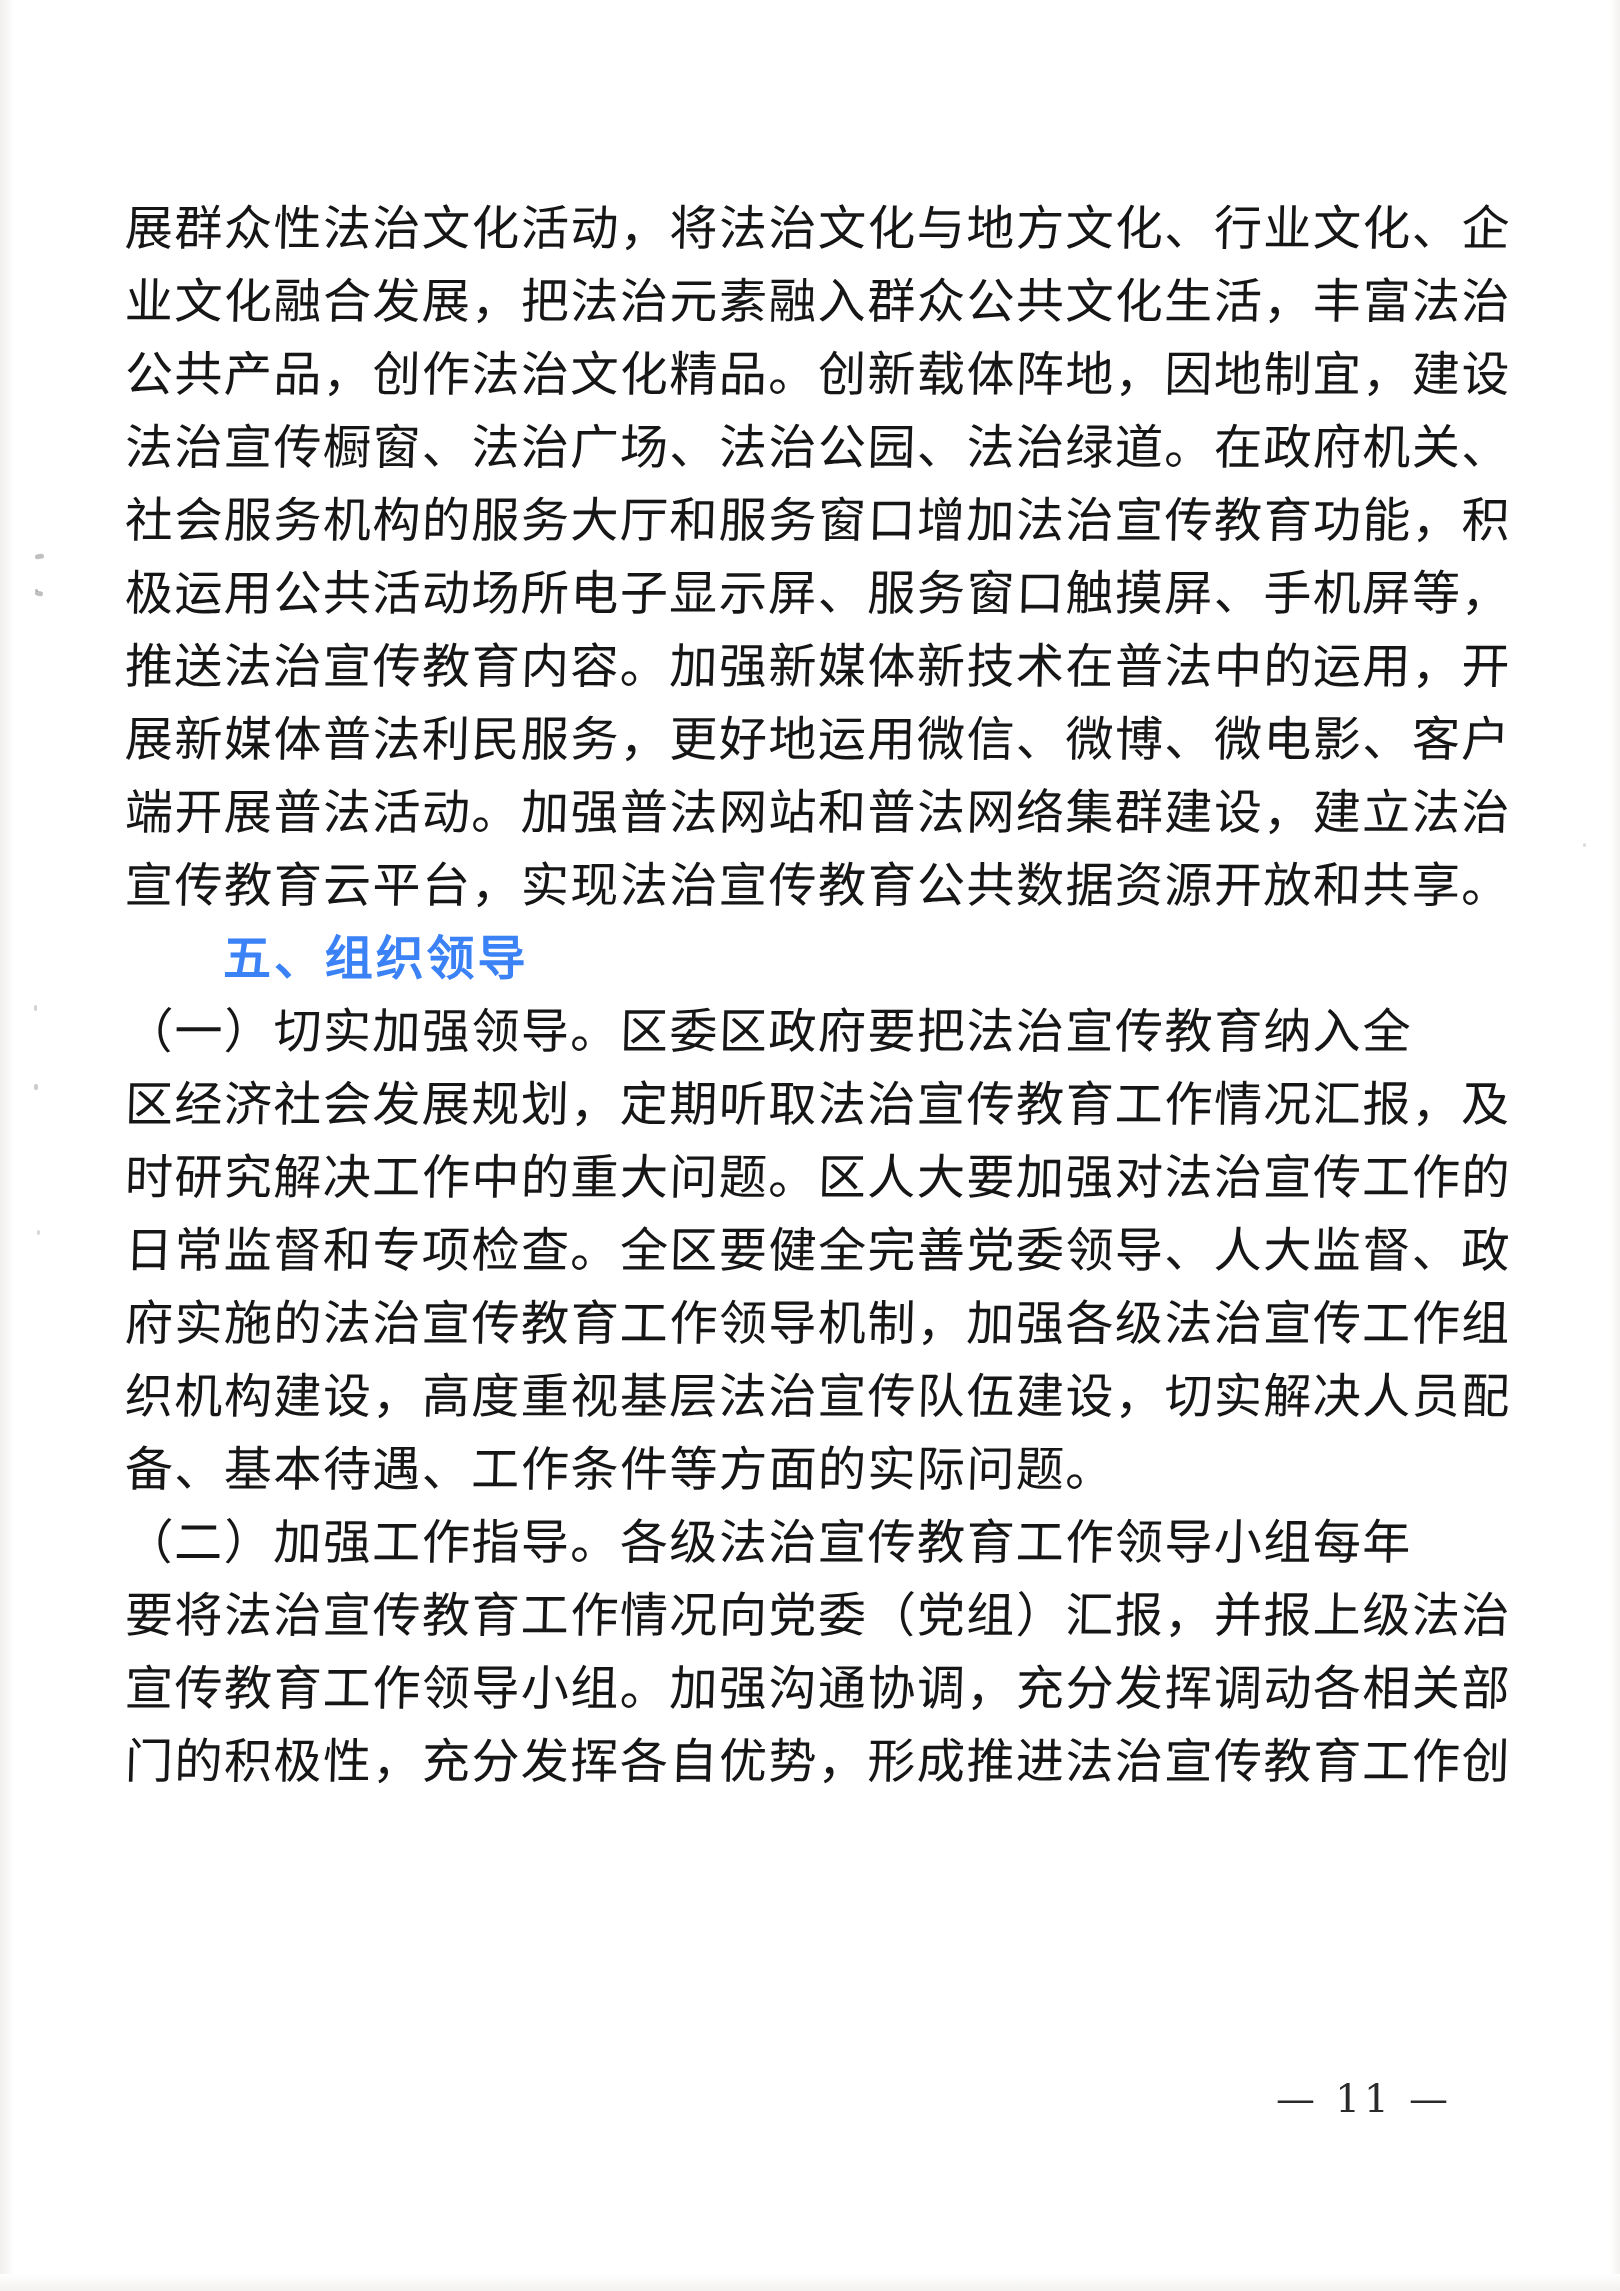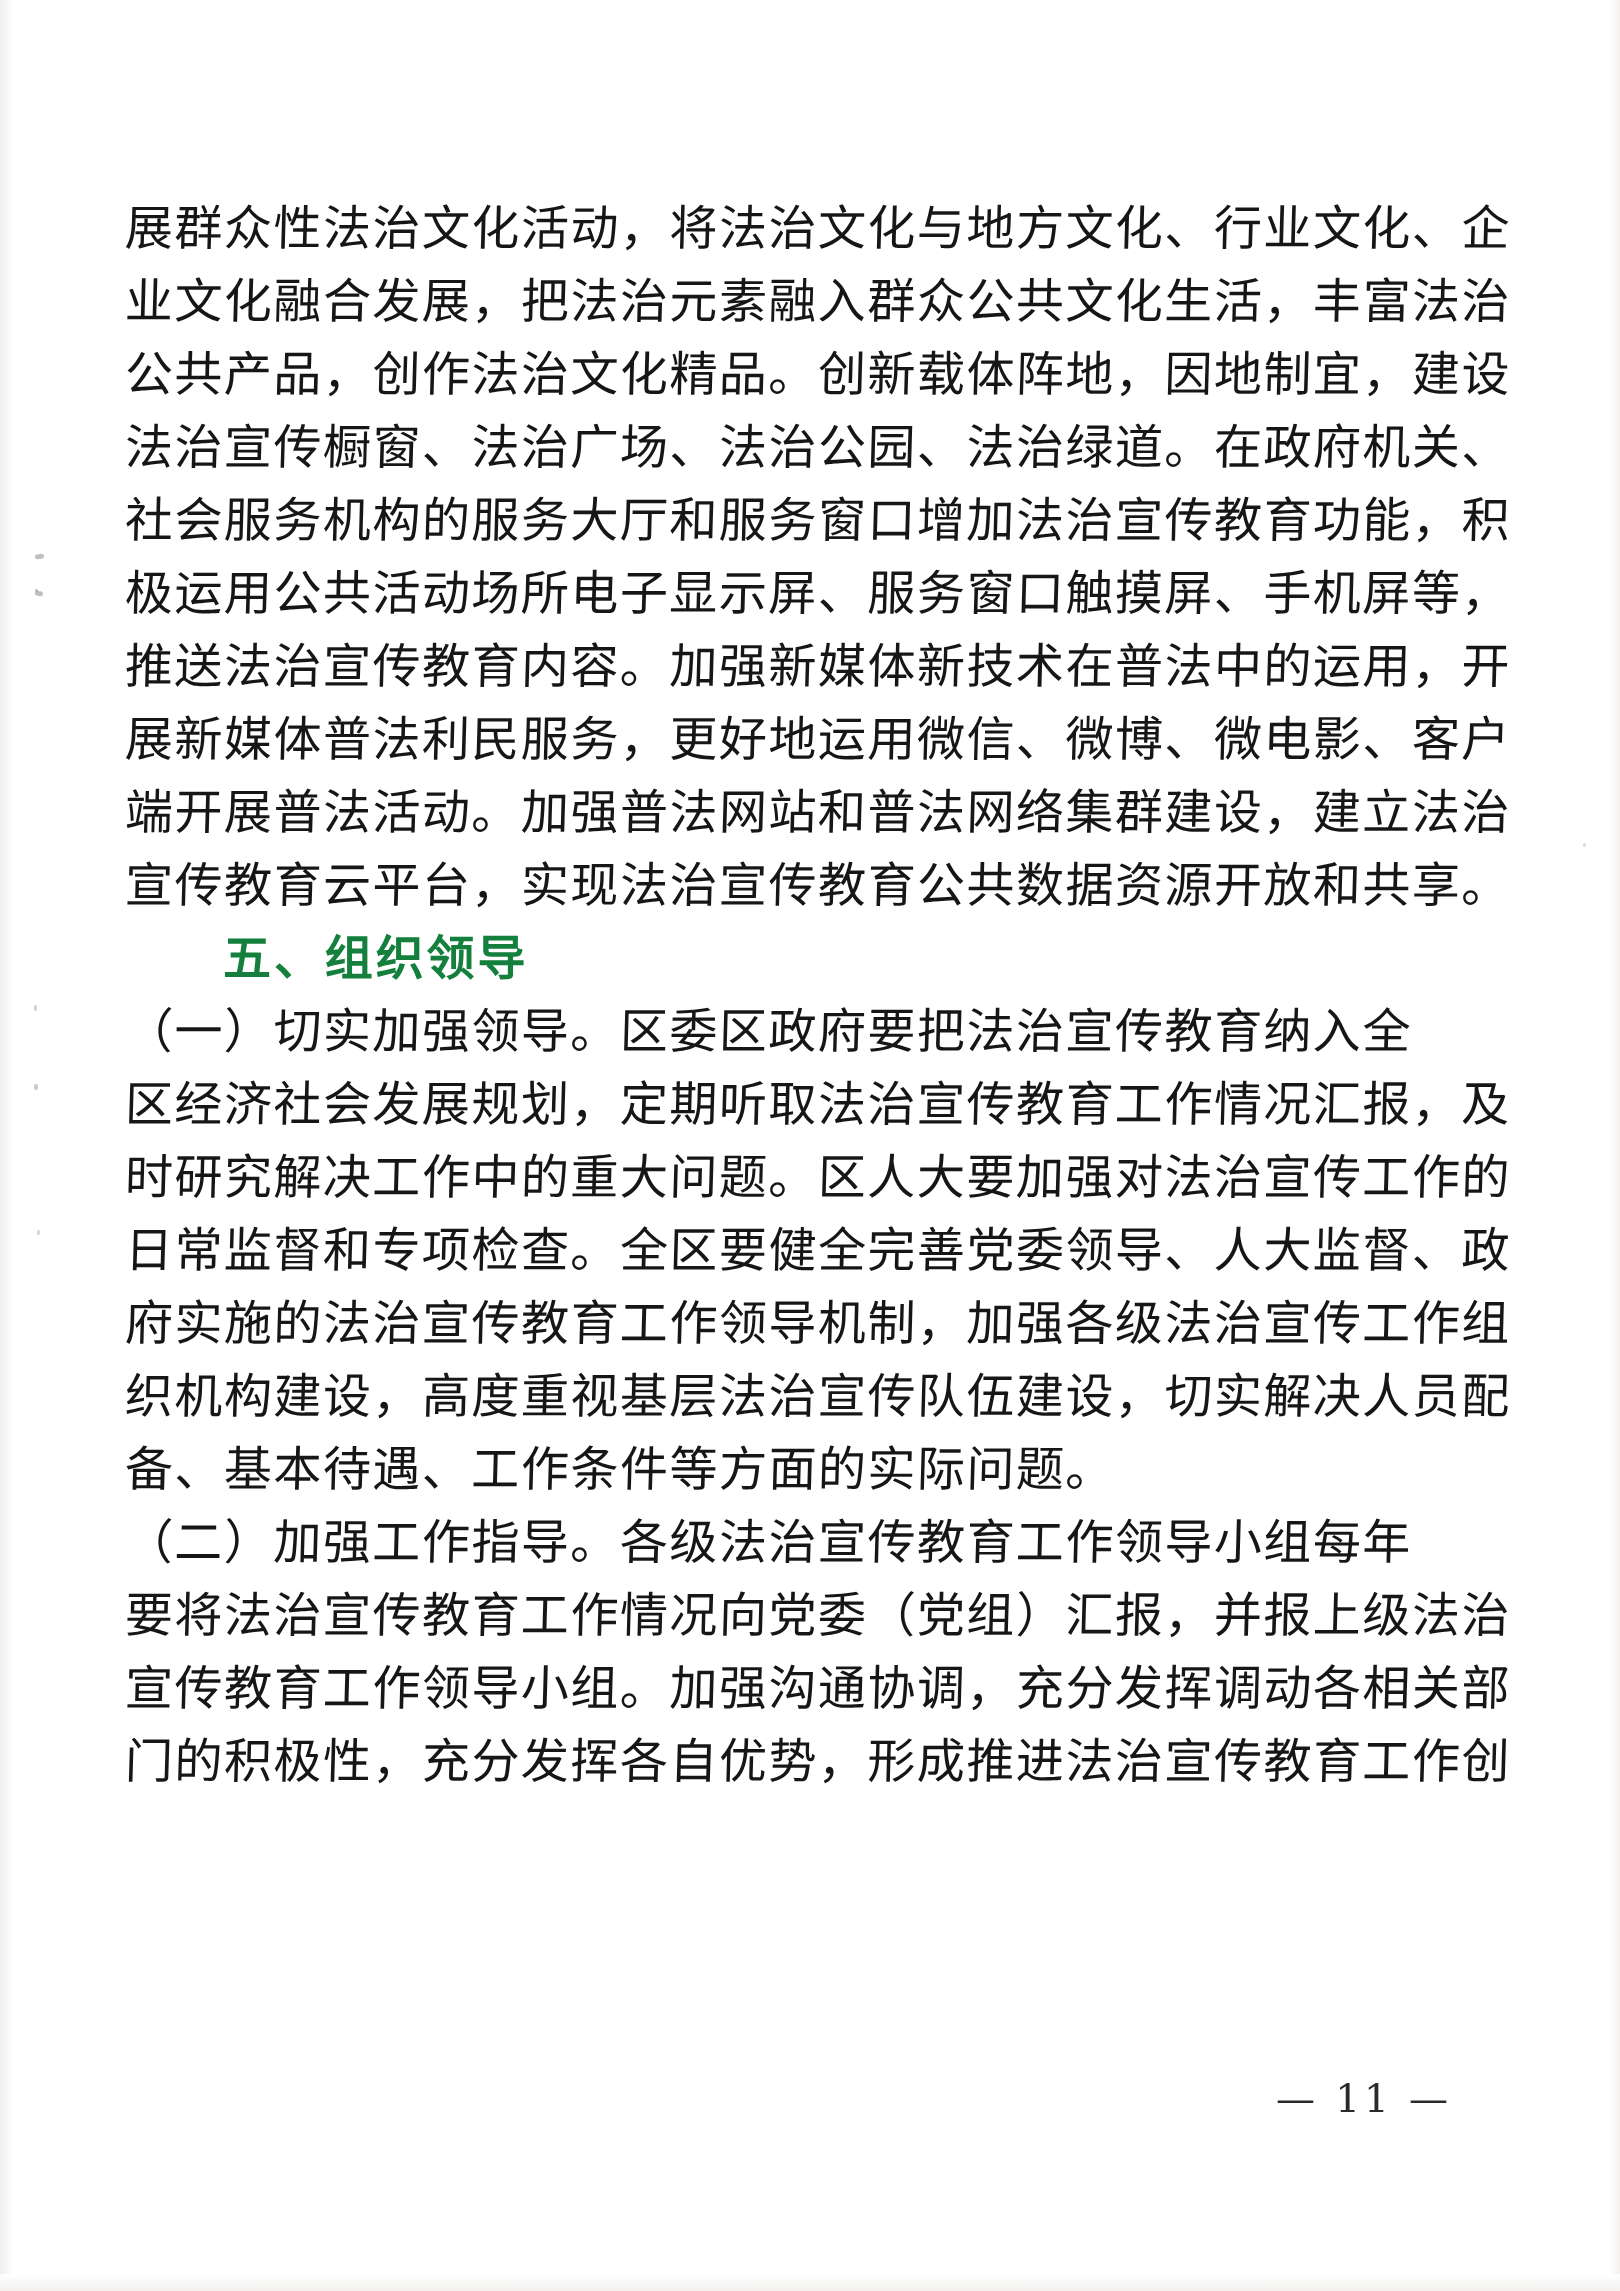--- a/index.html
+++ b/index.html
@@ -84,21 +84,21 @@
     transform: skewX(-1.6deg);
     transform-origin: left center;
   }
 
   .doc-line.heading {
     font-style: normal;
     font-weight: 700;
     font-family: "DejaVu Sans", "Liberation Sans", sans-serif;
     letter-spacing: 2.9px;
     transform: none;
-    color: #15803d;
+    color: #3b82f6;
   }
   .doc-line.indent-head {
     text-indent: 98px;
   }
 
   .page-number {
     position: absolute;
     left: 0;
     top: 2076px;
     width: 1620px;

